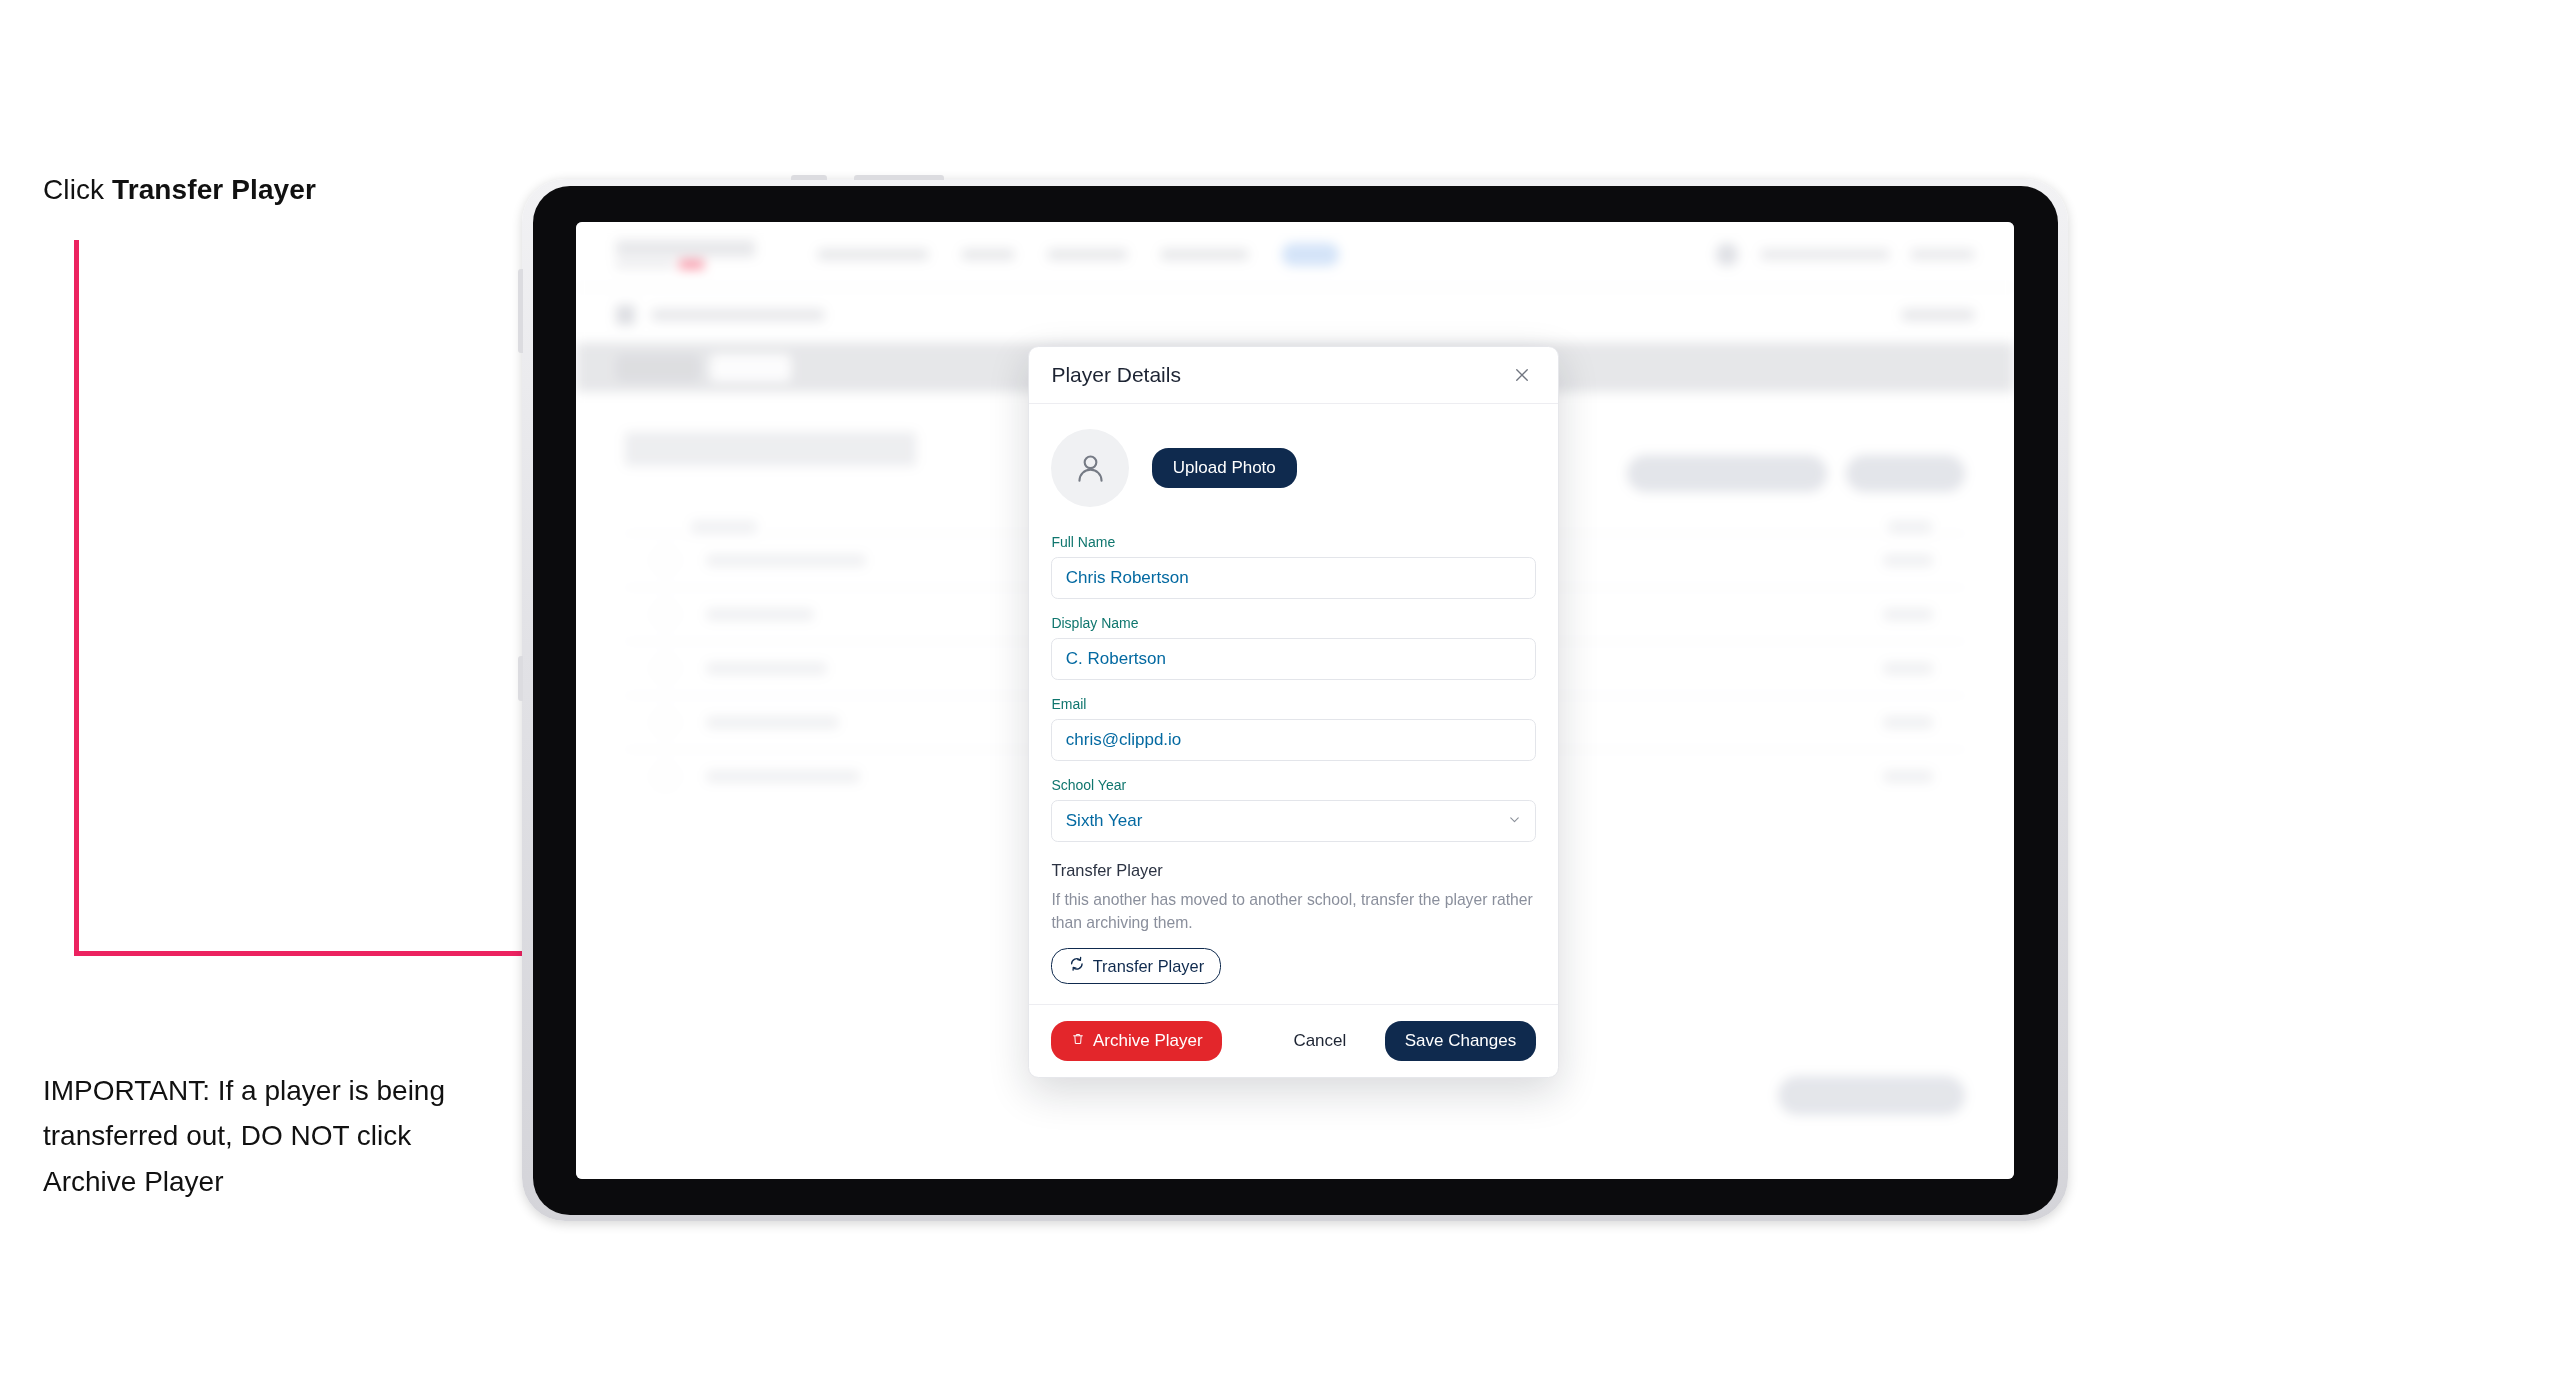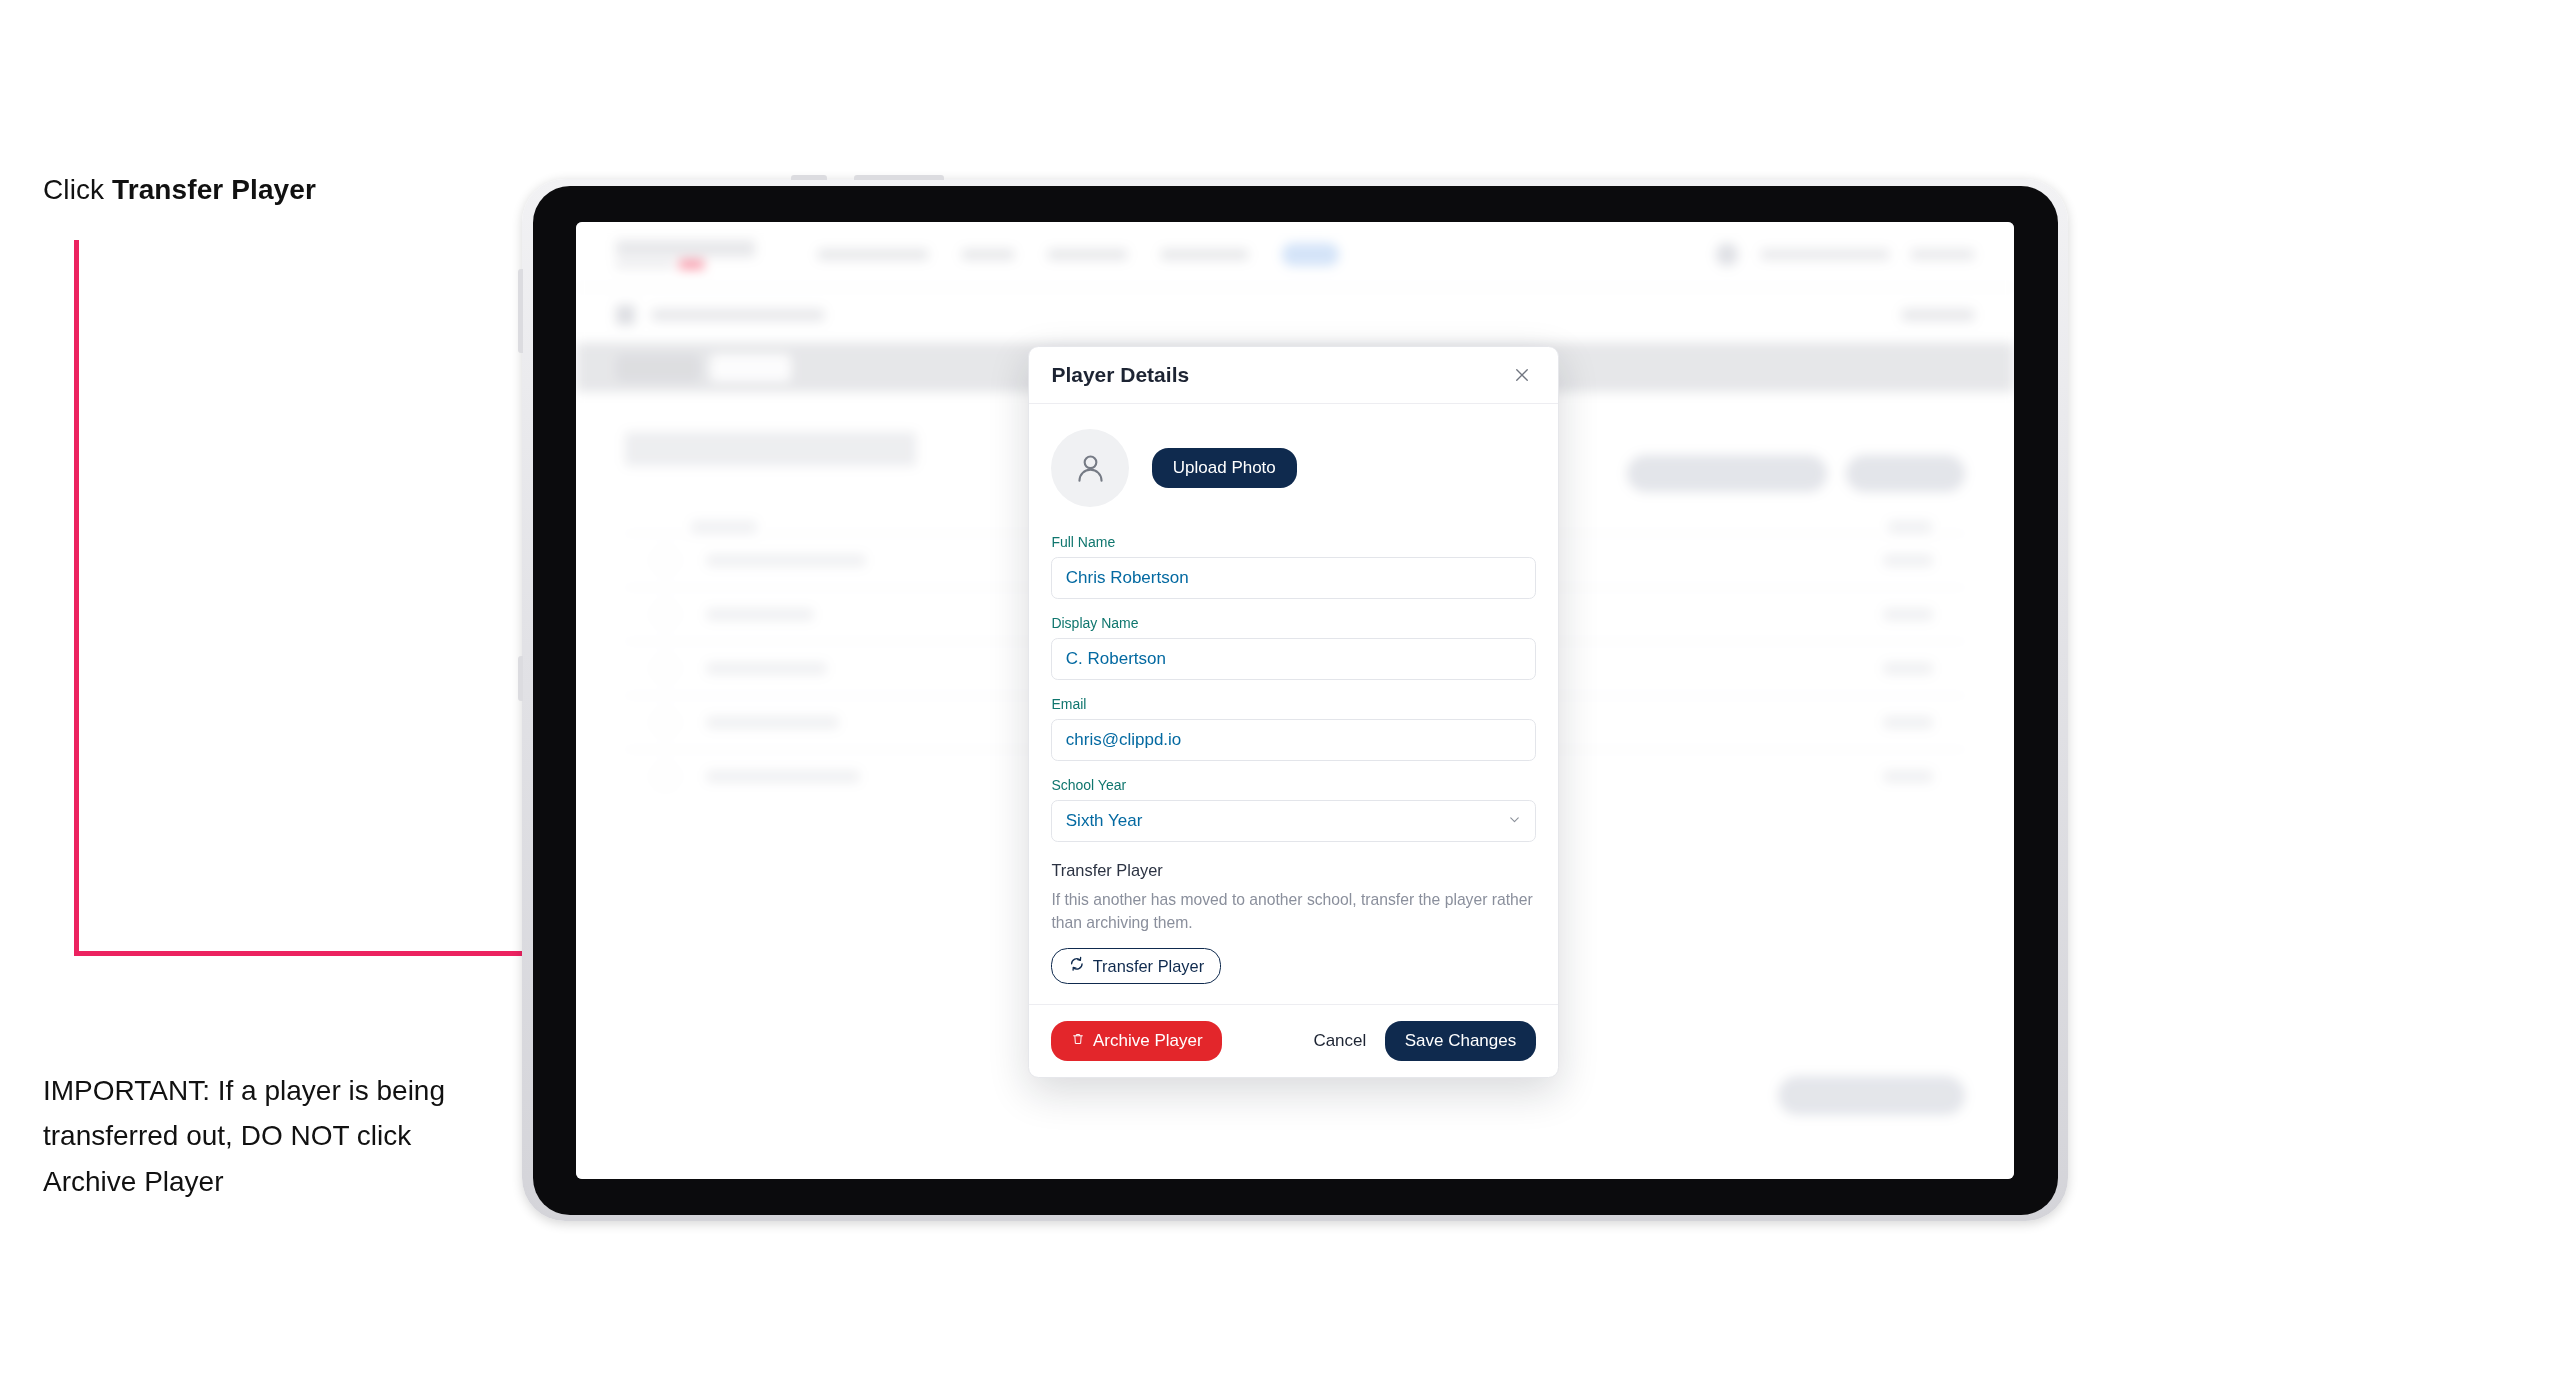--- a/index.html
+++ b/index.html
@@ -125,21 +125,21 @@
     position: absolute; left: 1028px; top: 346px;
     width: 531px; background: #ffffff;
     border: 0.7px solid #e6e7eb; border-radius: 10.4px;
     box-shadow: 0 13.4px 40px rgba(16,24,40,.16);
     overflow: hidden;
   }
   .modal-head {
     height: 57px; display:flex; align-items:center;
     padding: 0 22.4px; border-bottom: 0.7px solid #ededf1;
   }
-  .modal-title { font-size: 21px; color: #1d2433; font-weight: 700; }
+  .modal-title { font-size: 21px; color: #1d2433; font-weight: 400; }
   .modal-close {
     margin-left:auto; width: 27px; height: 27px; display:flex;
     align-items:center; justify-content:center; cursor:pointer;
   }
   .modal-body { padding: 25px 22.4px 19.4px; }
 
   .photo-row { display:flex; align-items:center; gap: 22.4px; margin-bottom: 27px; }
   .avatar-big {
     width: 78px; height: 78px; border-radius:50%; background:#f0f1f3;
     display:flex; align-items:center; justify-content:center;
@@ -176,21 +176,21 @@
   .modal-foot {
     border-top: 0.7px solid #ededf1; padding: 16.4px 22.4px;
     display:flex; align-items:center;
   }
   .archive-btn {
     display:inline-flex; align-items:center; gap: 8.2px;
     background:#e3262b; color:#fff; border:none; border-radius: 16.4px;
     padding: 9.7px 19.4px; font-size: 17px; cursor:pointer;
     font-family:"Liberation Sans", sans-serif;
   }
-  .foot-right { margin-left:auto; display:flex; align-items:center; gap: 19px; }
+  .foot-right { margin-left:auto; display:flex; align-items:center; gap: 39px; }
   .cancel-btn {
     background:none; border:none; font-size: 17px; color:#1d2433; cursor:pointer;
     font-family:"Liberation Sans", sans-serif;
   }
   .save-btn {
     background:#0f2a4e; color:#fff; border:none; border-radius: 16.4px;
     padding: 9.7px 19.4px; font-size: 17px; cursor:pointer;
     font-family:"Liberation Sans", sans-serif;
   }
 </style>

